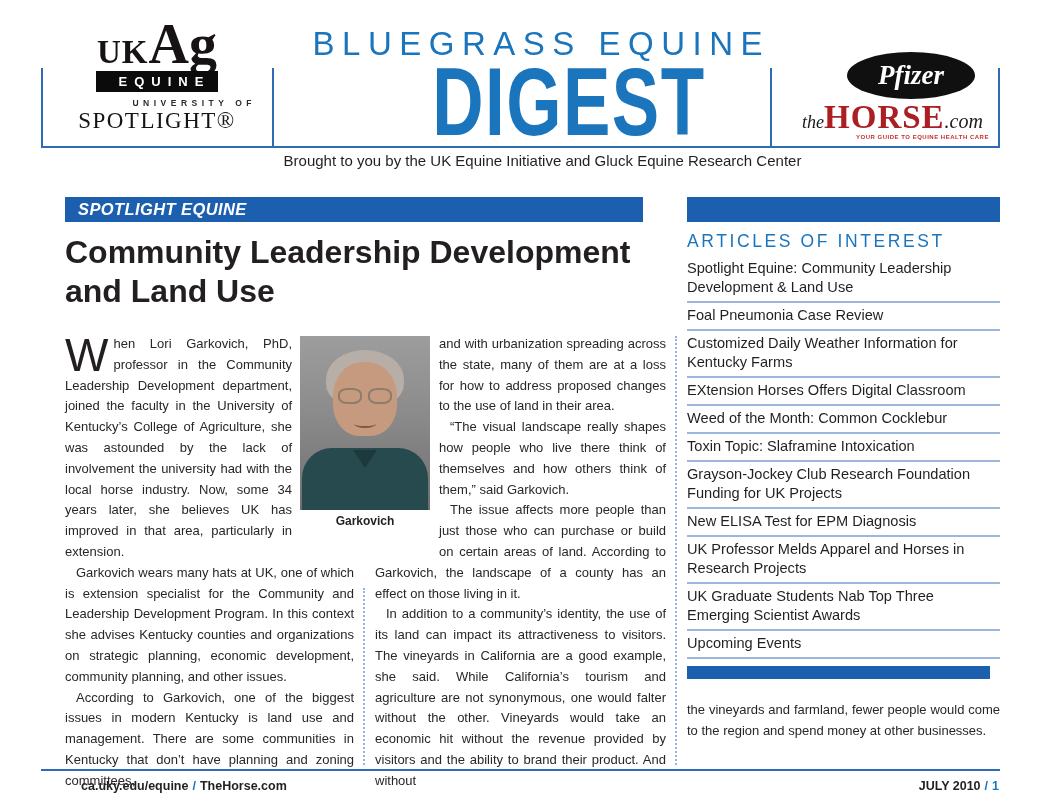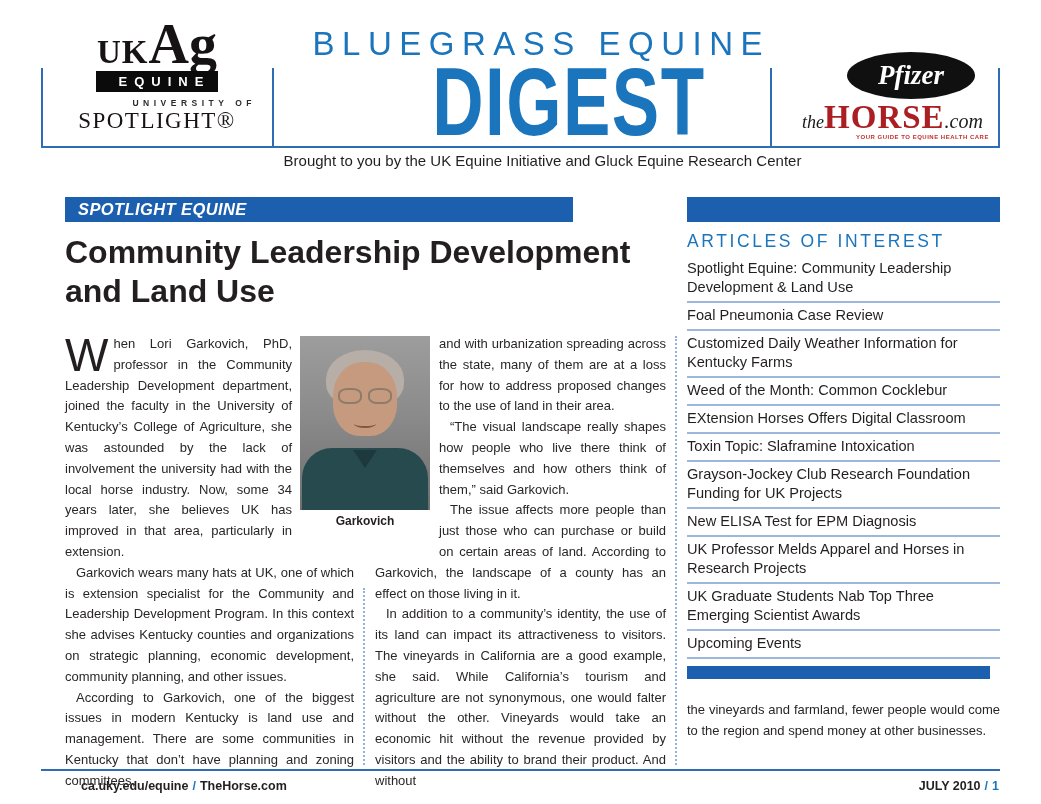--- a/index.html
+++ b/index.html
@@ -31,21 +31,21 @@
      font-family:"Liberation Serif", serif; font-style:italic; font-weight:700; font-size:27px; }
   .thehorse { position:absolute; left:790px; top:99px; width:205px; text-align:center; white-space:nowrap; }
   .thehorse .the { font-family:"Liberation Serif", serif; font-style:italic; font-size:18px; color:#1a1a1a; }
   .thehorse .horse { font-family:"Liberation Serif", serif; font-weight:700; font-size:33px; color:#ab1f24; letter-spacing:1px; }
   .thehorse .com { font-family:"Liberation Serif", serif; font-style:italic; font-size:20px; color:#1a1a1a; }
   .thehorse .tg { display:block; margin-top:-2px; padding-left:60px; font-size:6px; letter-spacing:.5px; color:#c2302f; font-weight:700; }
   
   .tagline { position:absolute; left:0; top:152px; width:1041px; text-align:center; font-size:15px; color:#231f20;margin-left:22px; }
   
   .bar { position:absolute; top:197px; height:25px; background:#1b5fae; }
-  .bar.main { left:65px; width:508px; color:#fff; font-style:italic; font-weight:700; font-size:16.5px;
+  .bar.main { left:65px; width:578px; color:#fff; font-style:italic; font-weight:700; font-size:16.5px;
      line-height:25px; padding-left:13px; letter-spacing:.4px; }
   .bar.side { left:687px; width:313px; }
   
   .art-title { position:absolute; left:65px; top:233px; width:615px; font-weight:700; font-size:32px; line-height:39px; color:#231f20; }
   .bodytext { font-size:13px; line-height:20.8px; text-align:justify; color:#2a2627; }
   .col1 { position:absolute; left:65px; top:334px; width:289px; }
   .col2 { position:absolute; left:375px; top:334px; width:291px; }
   .spacer-r { float:right; width:62px; height:208px; }
   .spacer-l { float:left; width:64px; height:224px; }
   .bodytext p.ind { text-indent:11px; }
@@ -139,22 +139,22 @@
   </div>
 
   <div class="dotv" style="left:363px; top:588px; height:177px;"></div>
   <div class="dotv" style="left:675px; top:336px; height:429px;"></div>
 
   <div class="sidebar">
     <div class="sb-title">ARTICLES OF INTEREST</div>
     <div class="sb-item">Spotlight Equine: Community Leadership Development &amp; Land Use</div>
     <div class="sb-item">Foal Pneumonia Case Review</div>
     <div class="sb-item">Customized Daily Weather Information for Kentucky Farms</div>
+    <div class="sb-item">EXtension Horses Offers Digital Classroom</div>
     <div class="sb-item">Weed of the Month: Common Cocklebur</div>
-    <div class="sb-item">EXtension Horses Offers Digital Classroom</div>
     <div class="sb-item">Toxin Topic: Slaframine Intoxication</div>
     <div class="sb-item">Grayson-Jockey Club Research Foundation Funding for UK Projects</div>
     <div class="sb-item">New ELISA Test for EPM Diagnosis</div>
     <div class="sb-item">UK Professor Melds Apparel and Horses in Research Projects</div>
     <div class="sb-item">UK Graduate Students Nab Top Three Emerging Scientist Awards</div>
     <div class="sb-item">Upcoming Events</div>
     <div class="sb-endbar"></div>
     <div class="sb-cont bodytext">the vineyards and farmland, fewer people would come to the region and spend money at other businesses.</div>
   </div>
 

